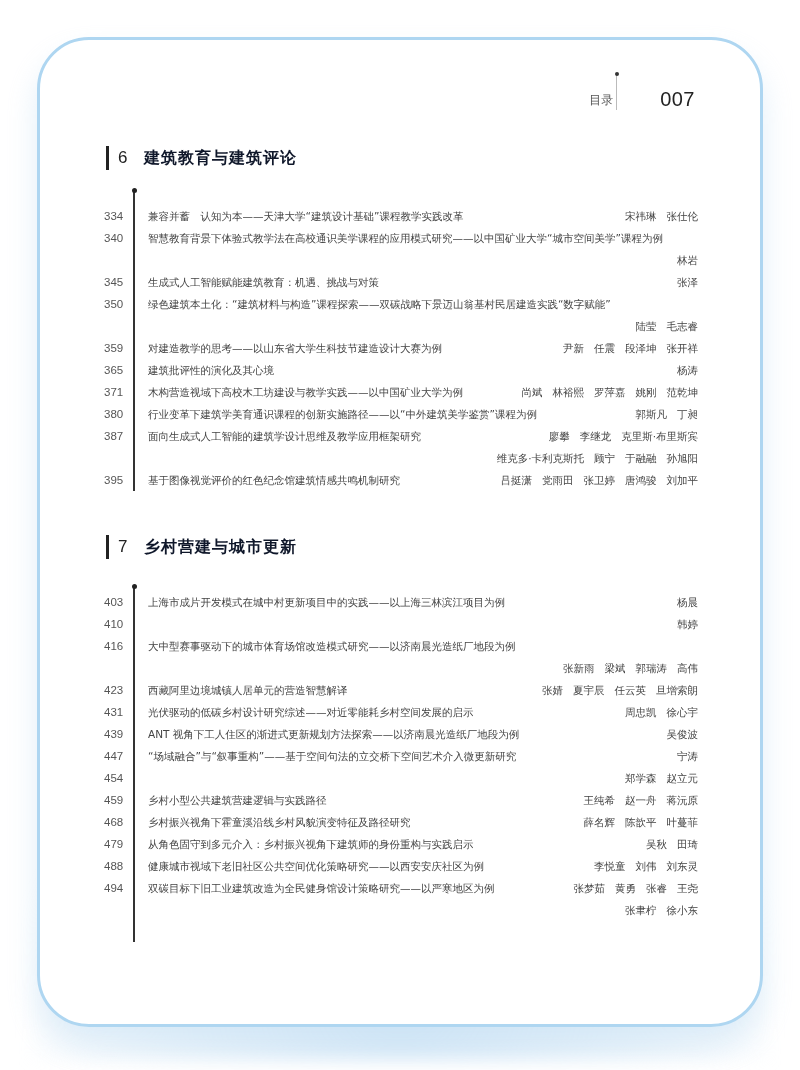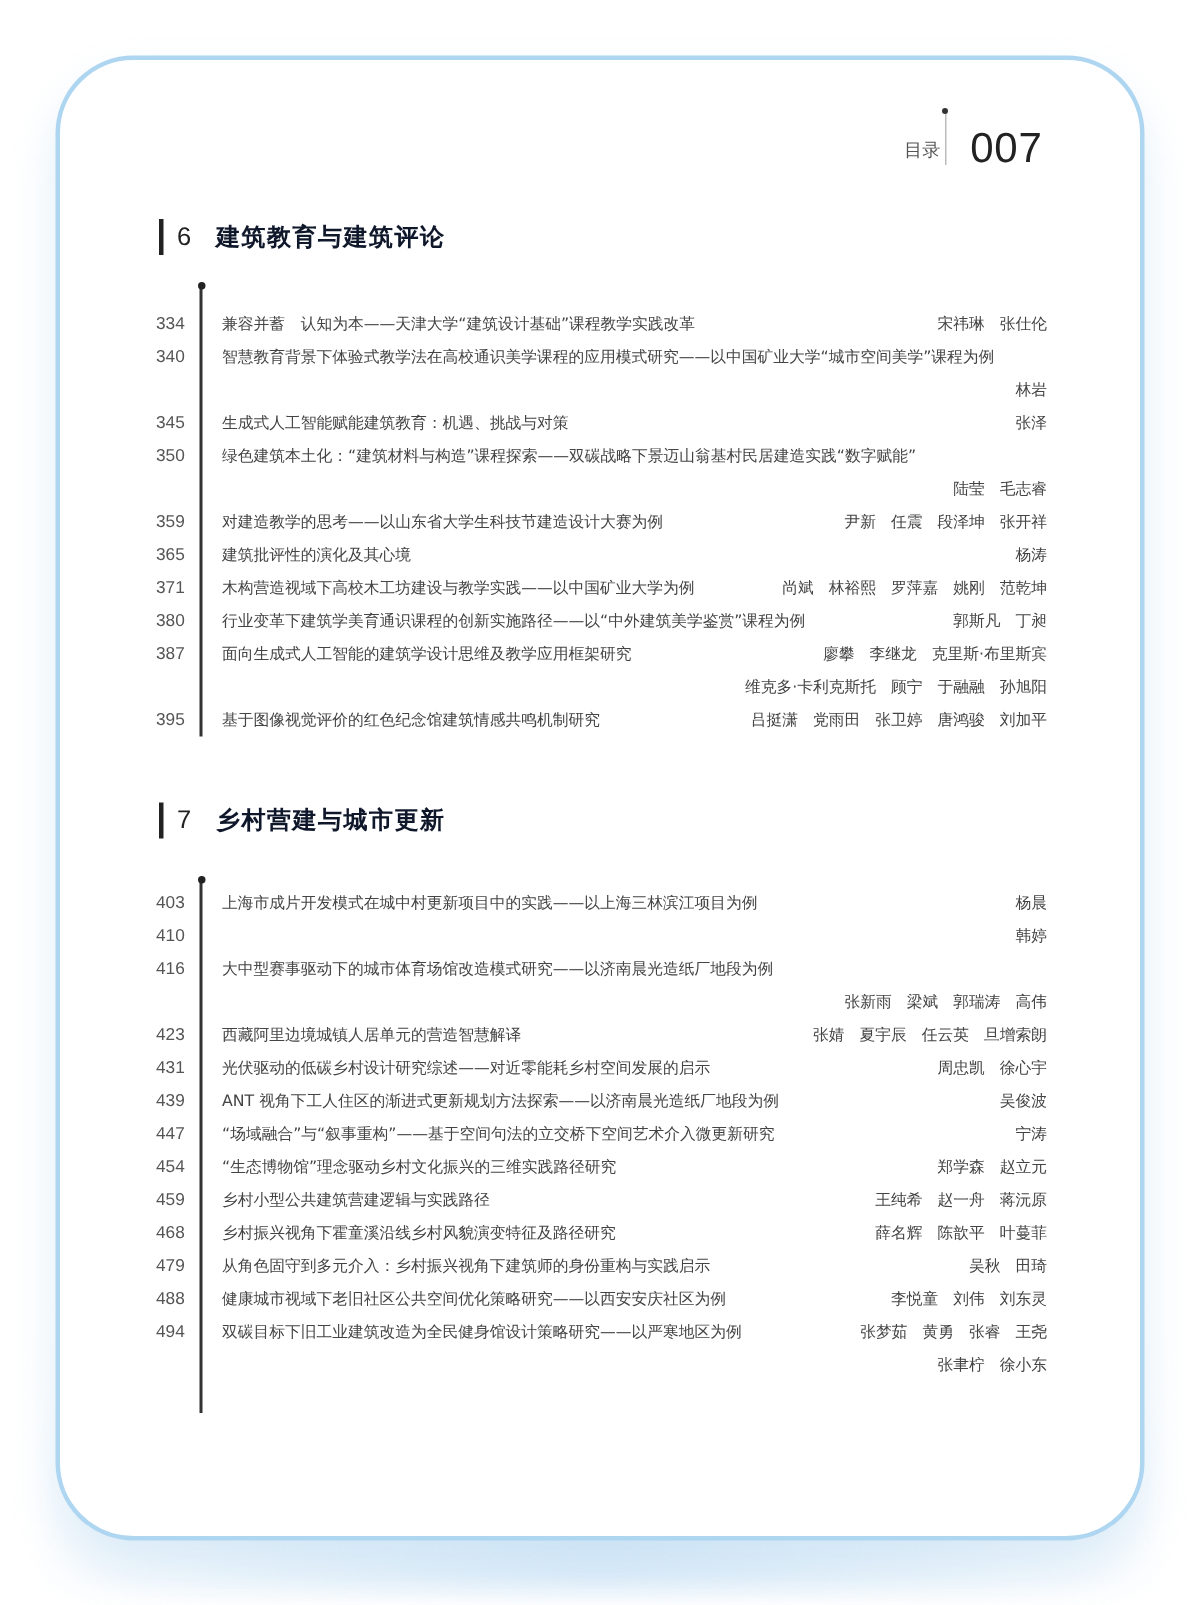--- a/index.html
+++ b/index.html
@@ -11,26 +11,26 @@
     position: absolute; left: 30px; top: 700px; width: 740px; height: 360px;
     background: radial-gradient(ellipse at 50% 85%, rgba(200,225,245,0.75) 0%, rgba(220,236,248,0.55) 45%, rgba(255,255,255,0) 75%);
     filter: blur(8px);
   }
   .card {
     position: absolute; left: 37px; top: 37px; width: 720px; height: 984px;
     border: 3px solid #aed6f1; border-radius: 52px; background: #fff;
     box-shadow: 0 18px 30px rgba(190,220,242,0.45);
   }
   .header {
-    position: absolute; right: 105px; top: 72px; height: 40px; display: flex; align-items: flex-end;
+    position: absolute; right: 105px; top: 72px; height: 40px; display: flex; align-items: flex-end; gap: 27px;
   }
   .header .label { font-size: 12px; color: #555; margin-right: 10px; padding-bottom: 3px; }
   .header .sep { position: absolute; left: 27px; top: 2px; width: 1px; height: 36px; background: #bbb; }
   .header .sep-dot { position: absolute; left: 25.5px; top: 0; width: 4px; height: 4px; border-radius: 50%; background: #333; }
-  .header .page { font-family: "Liberation Sans", sans-serif; font-size: 28px; color: #222; margin-left: 10px; letter-spacing: 0.5px; line-height: 26px; }
+  .header .page { font-family: "Liberation Sans", sans-serif; font-size: 20px; color: #222; margin-left: 10px; letter-spacing: 0.5px; line-height: 26px; }
   .section-title {
     position: absolute; left: 106px; display: flex; align-items: center; height: 24px;
     border-left: 3px solid #222; padding-left: 9px;
   }
   .section-title .num { font-size: 17px; color: #222; width: 26px; font-family: "Liberation Sans", sans-serif; }
   .section-title .text { font-size: 16px; font-weight: bold; color: #0f172a; letter-spacing: 1px; }
   .toc {
     position: absolute; left: 104px; width: 594px;
   }
   .toc .rail { position: absolute; left: 29px; width: 1.5px; background: #333; }
@@ -192,21 +192,20 @@
     <div class="entry">
       <div class="row">
         <span class="pg">447</span>
         <span class="title">“场域融合”与“叙事重构”——基于空间句法的立交桥下空间艺术介入微更新研究</span>
         <span class="authors"><span>宁涛</span></span>
       </div>
     </div>
     <div class="entry">
       <div class="row">
         <span class="pg">454</span>
-        <span class="title">“生态博物馆”理念驱动乡村文化振兴的三维实践路径研究</span>
         <span class="authors"><span>郑学森</span><span>赵立元</span></span>
       </div>
     </div>
     <div class="entry">
       <div class="row">
         <span class="pg">459</span>
         <span class="title">乡村小型公共建筑营建逻辑与实践路径</span>
         <span class="authors"><span>王纯希</span><span>赵一舟</span><span>蒋沅原</span></span>
       </div>
     </div>

